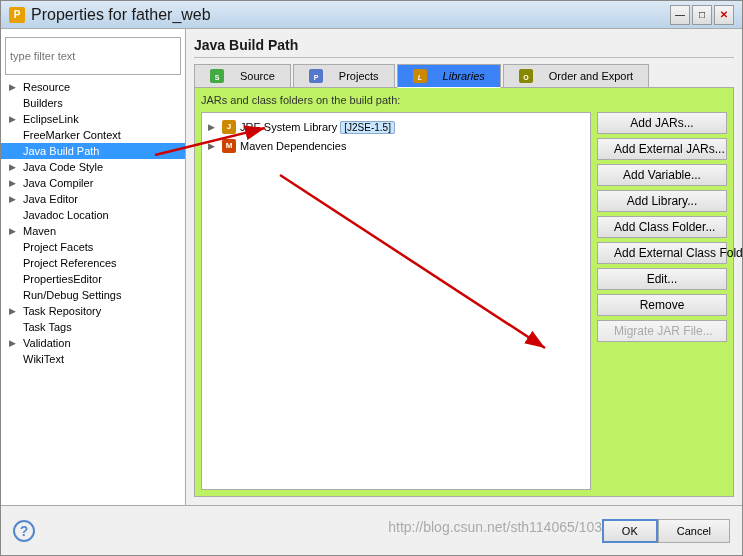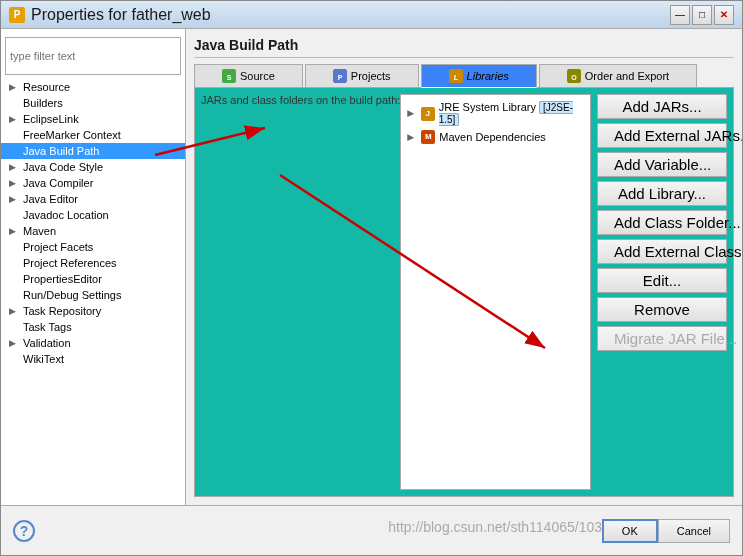--- a/index.html
+++ b/index.html
@@ -120,53 +120,53 @@
       border-bottom: 1px solid #bbb;
     }
     .tabs-row {
       display: flex;
       align-items: flex-end;
       gap: 0;
       margin-bottom: 0;
       border-bottom: 1px solid #aaa;
     }
     .tab {
-      padding: 4px 27px;
+      padding: 4px 15px;
       border: 1px solid #aaa;
       border-bottom: none;
       background: #e0e0e0;
       cursor: pointer;
       font-size: 11px;
       display: flex;
       align-items: center;
-      gap: 4px;
+      gap: 16px;
       margin-right: 2px;
     }
     .tab.active {
       background: #3b82f6;
       border-bottom: 1px solid white;
       margin-bottom: -1px;
       z-index: 1;
       font-style: italic;
     }
     .tab-icon {
       width: 14px;
       height: 14px;
       display: flex;
       align-items: center;
       justify-content: center;
       font-size: 10px;
     }
     .panel-body {
-      background: #14b8a6;
+      background: #bef264;
       border: 1px solid #aaa;
       border-top: none;
       flex: 1;
       display: flex;
-      flex-direction: row;
+      flex-direction: column;
       padding: 6px;
     }
     .panel-desc {
       font-size: 11px;
       color: #333;
       margin-bottom: 6px;
     }
     .panel-content {
       display: flex;
       gap: 6px;
@@ -227,21 +227,21 @@
       display: flex;
       flex-direction: column;
       gap: 4px;
       width: 130px;
     }
     .action-btn {
       padding: 3px 16px;
       border: 1px solid #aaa;
       background: linear-gradient(to bottom, #f5f5f5, #e0e0e0);
       cursor: pointer;
-      font-size: 15px;
+      font-size: 12px;
       white-space: nowrap;
     }
     .action-btn:disabled, .action-btn.disabled {
       color: #aaa;
       cursor: default;
       background: linear-gradient(to bottom, #f5f5f5, #e8e8e8);
     }
     
     .bottom-bar {
       height: 50px;

